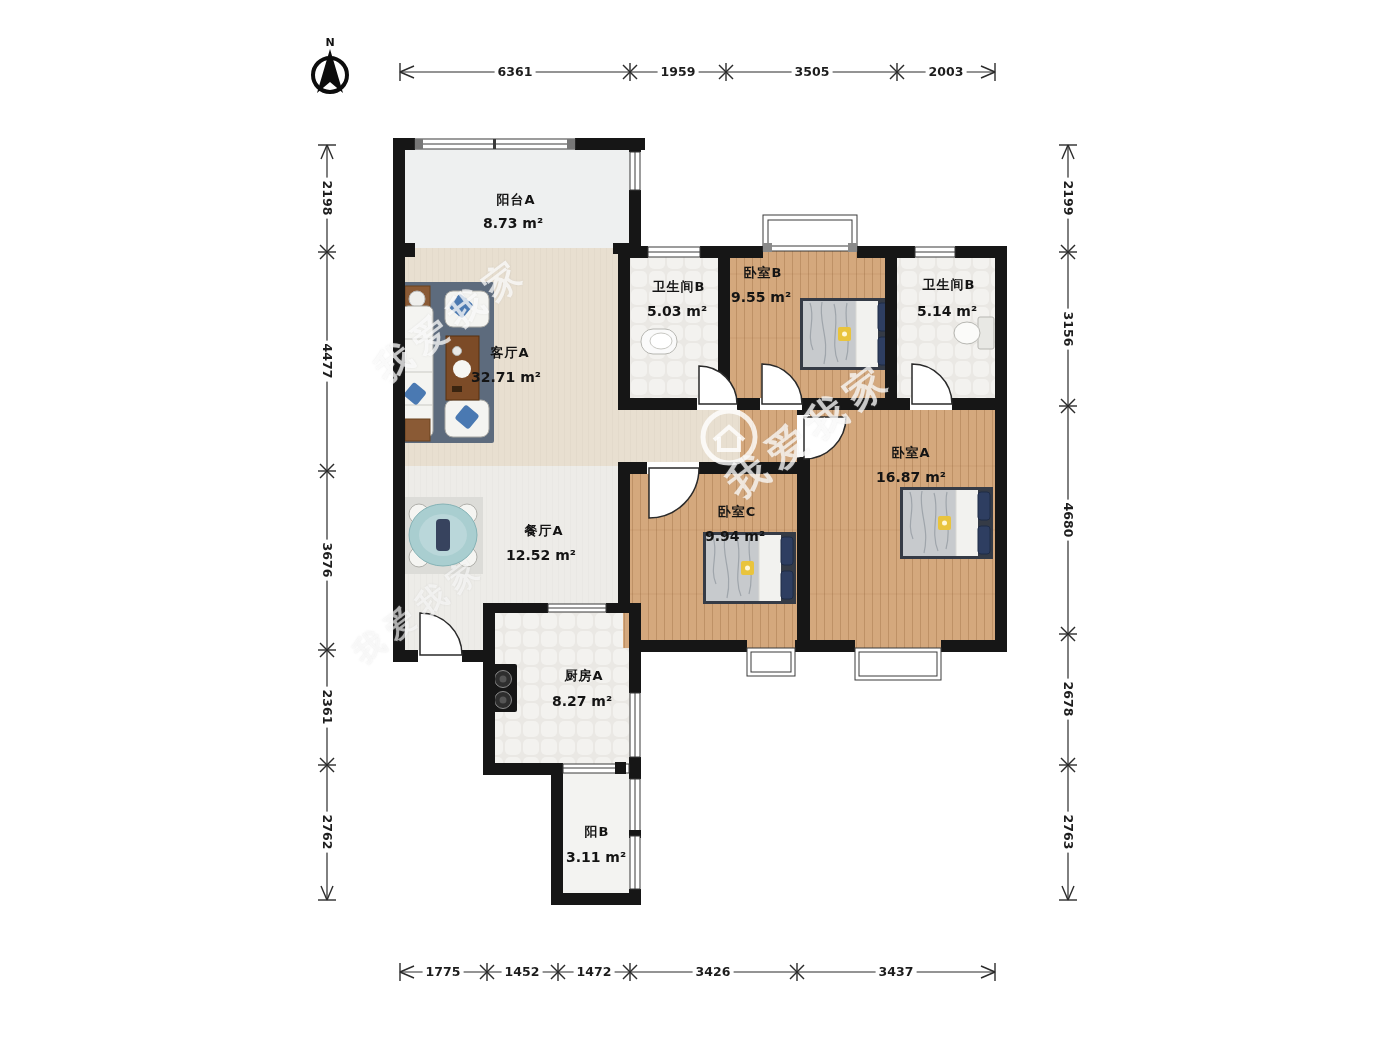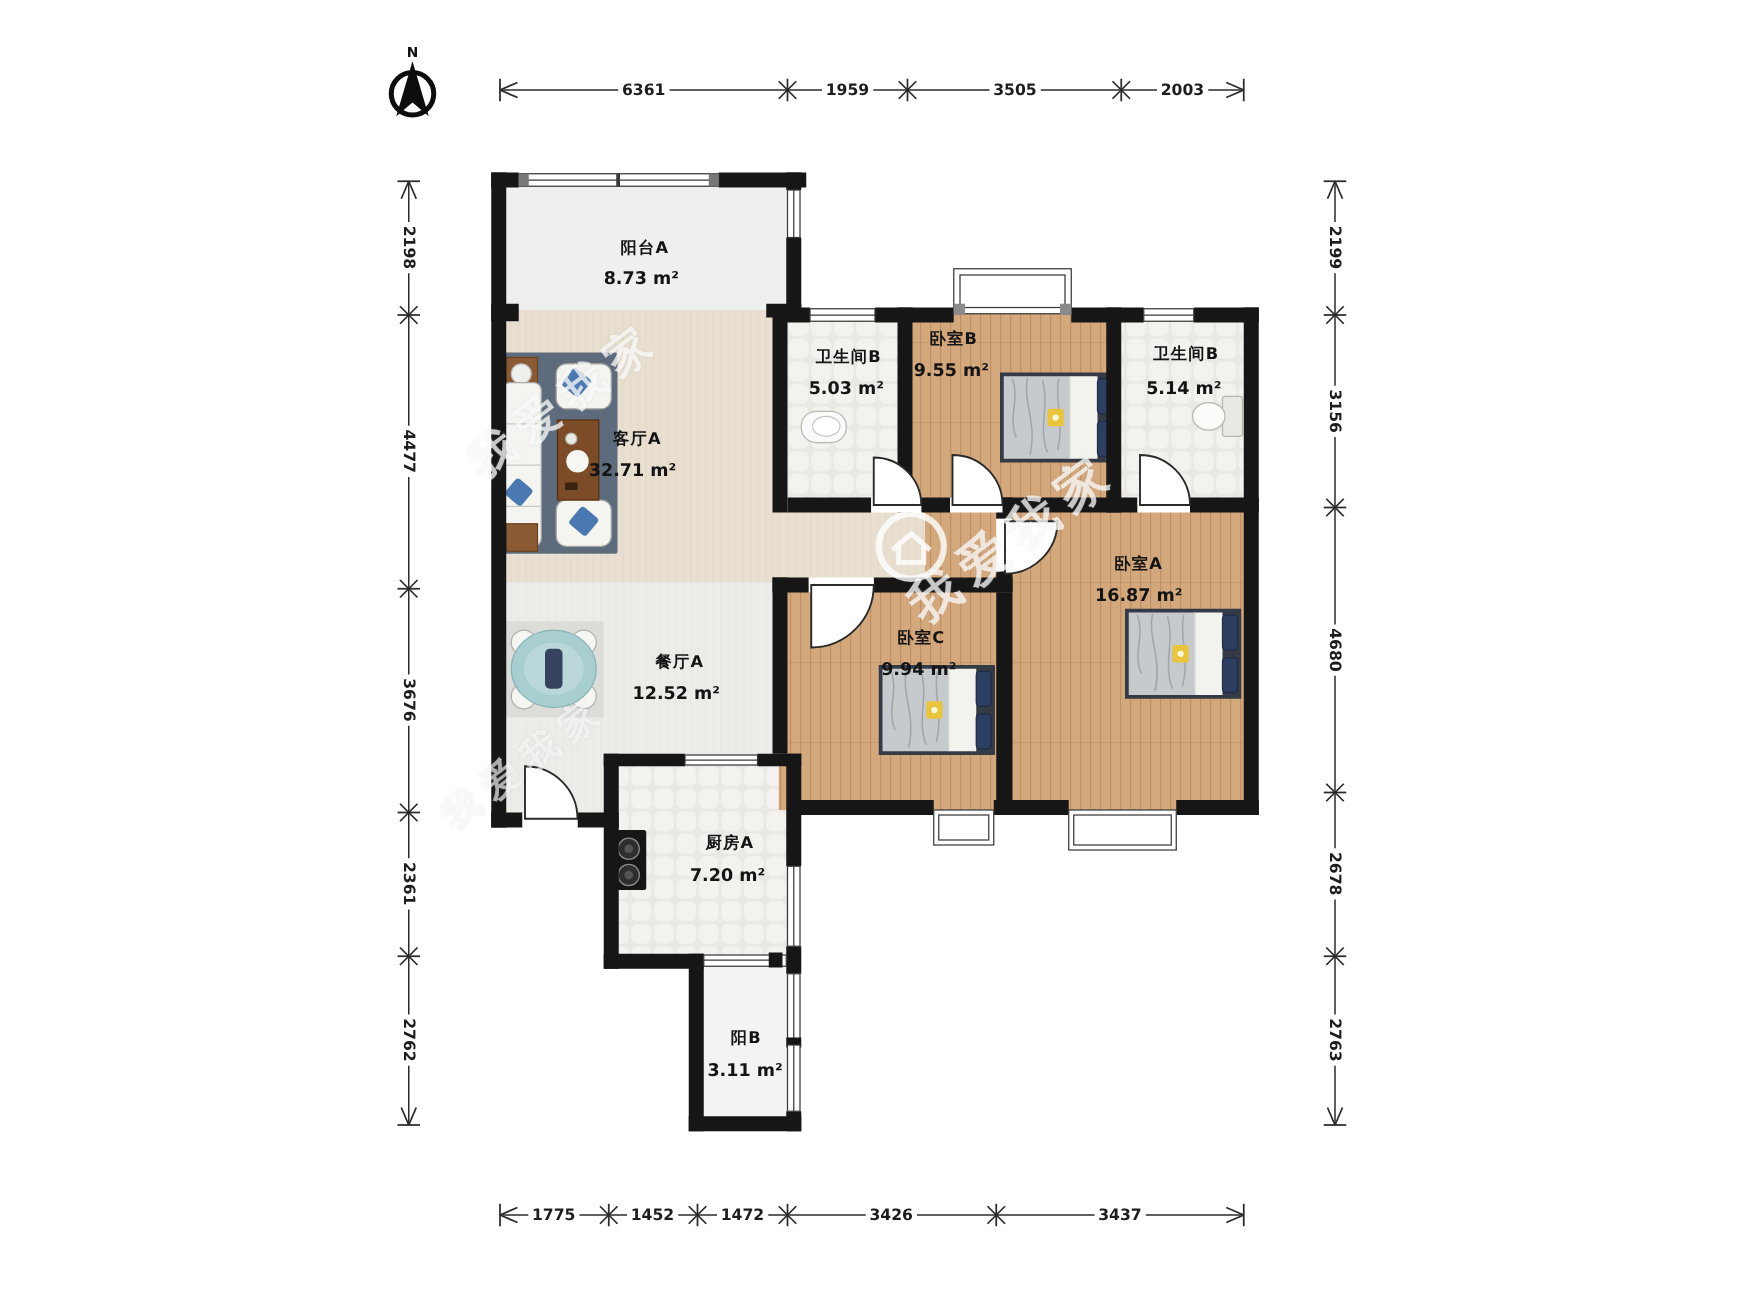--- a/index.html
+++ b/index.html
@@ -327,21 +327,21 @@
 <div class="lbl room-name" style="left:911px;top:452px">卧室A</div>
 <div class="lbl room-area" style="left:911px;top:477px">16.87 m²</div>
 
 <div class="lbl room-name" style="left:737px;top:511px">卧室C</div>
 <div class="lbl room-area" style="left:735px;top:536px">9.94 m²</div>
 
 <div class="lbl room-name" style="left:544px;top:530px">餐厅A</div>
 <div class="lbl room-area" style="left:541px;top:555px">12.52 m²</div>
 
 <div class="lbl room-name" style="left:584px;top:675px">厨房A</div>
-<div class="lbl room-area" style="left:582px;top:701px">7.20 m²</div>
+<div class="lbl room-area" style="left:582px;top:701px">8.27 m²</div>
 
 <div class="lbl room-name" style="left:597px;top:831px">阳B</div>
 <div class="lbl room-area" style="left:596px;top:857px">3.11 m²</div>
 
 <div class="lbl dim" style="left:515px;top:72px">6361</div>
 <div class="lbl dim" style="left:678px;top:72px">1959</div>
 <div class="lbl dim" style="left:812px;top:72px">3505</div>
 <div class="lbl dim" style="left:946px;top:72px">2003</div>
 
 <div class="lbl dim" style="left:443px;top:972px">1775</div>

